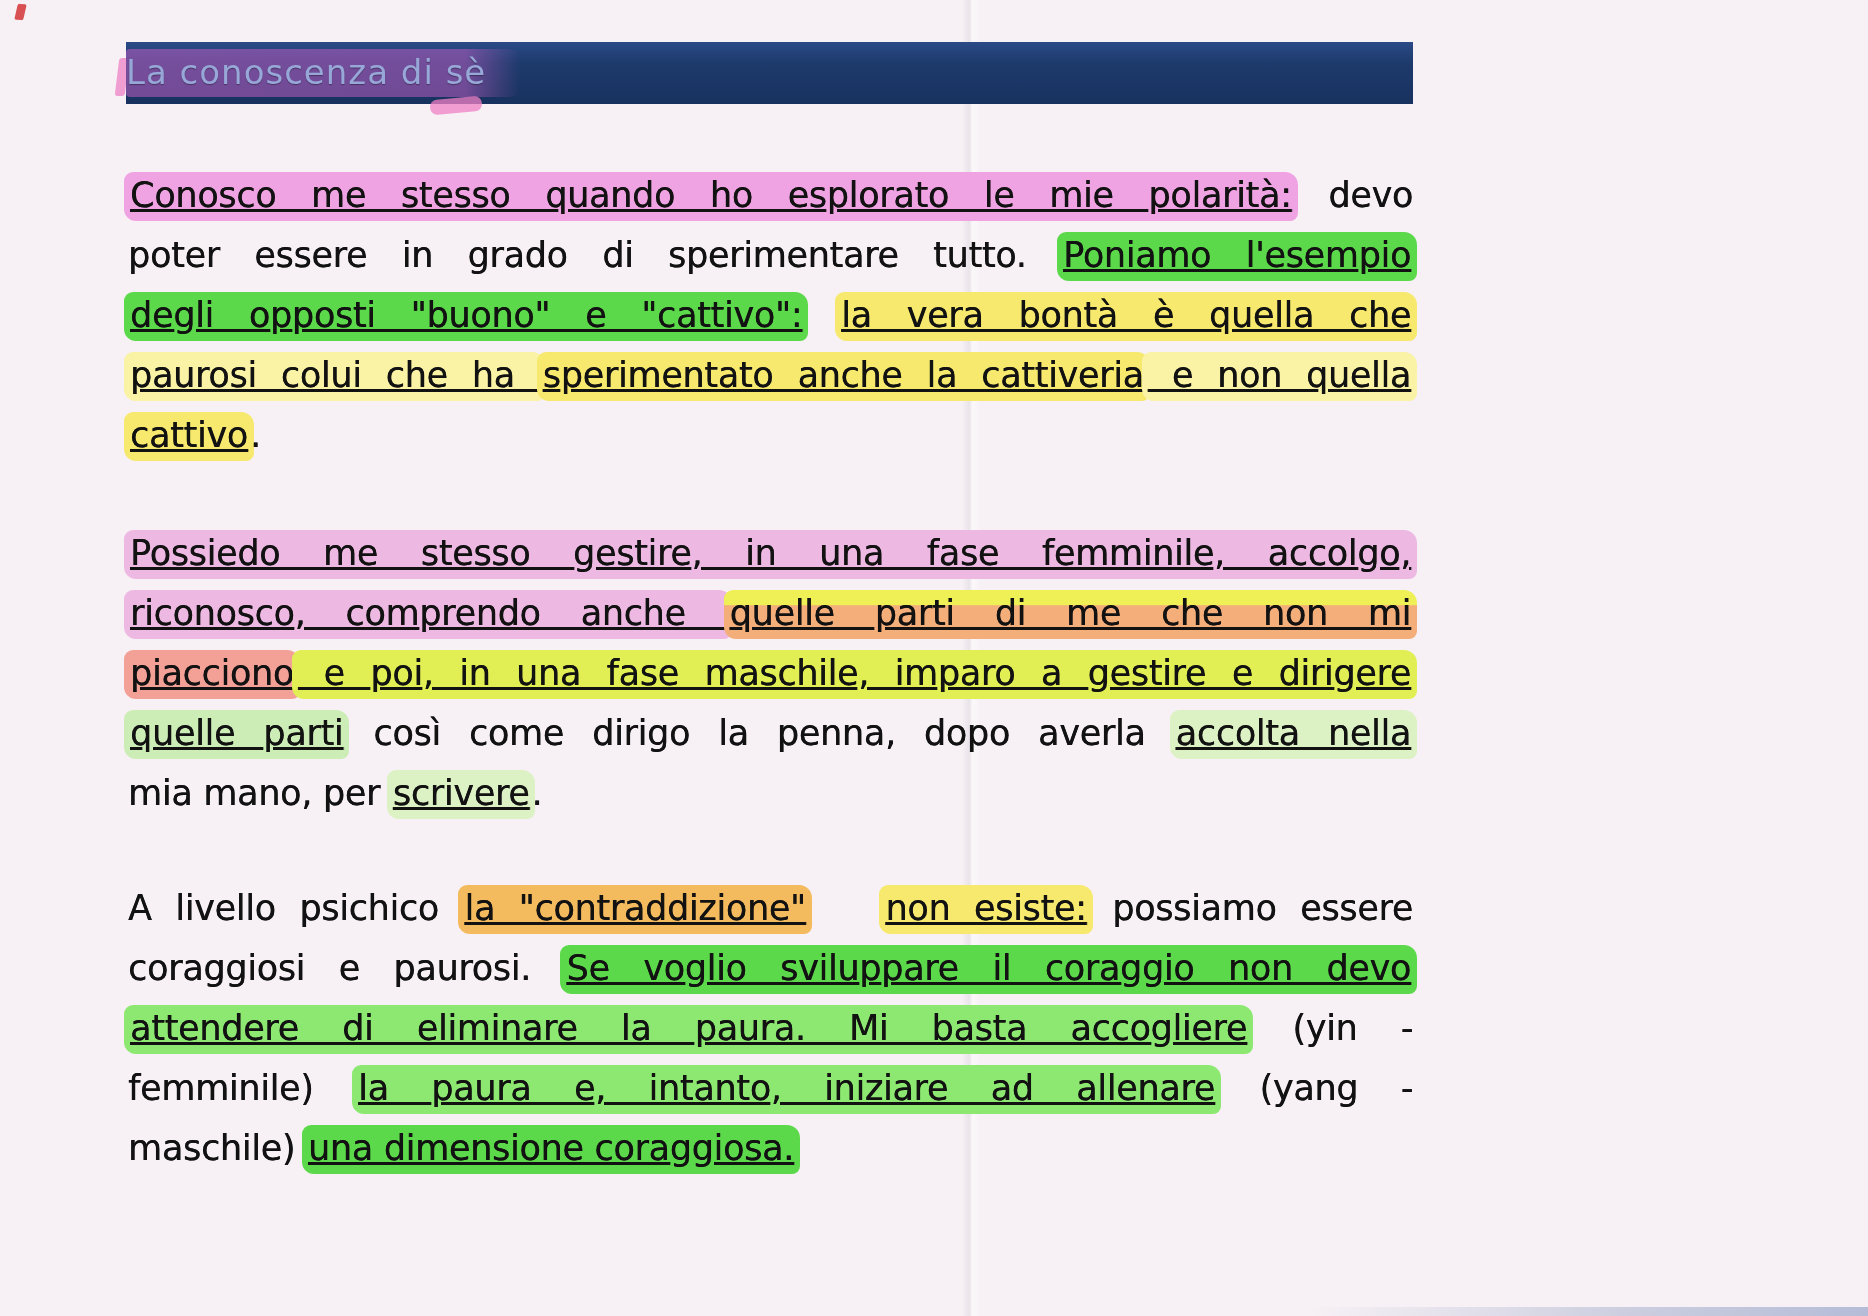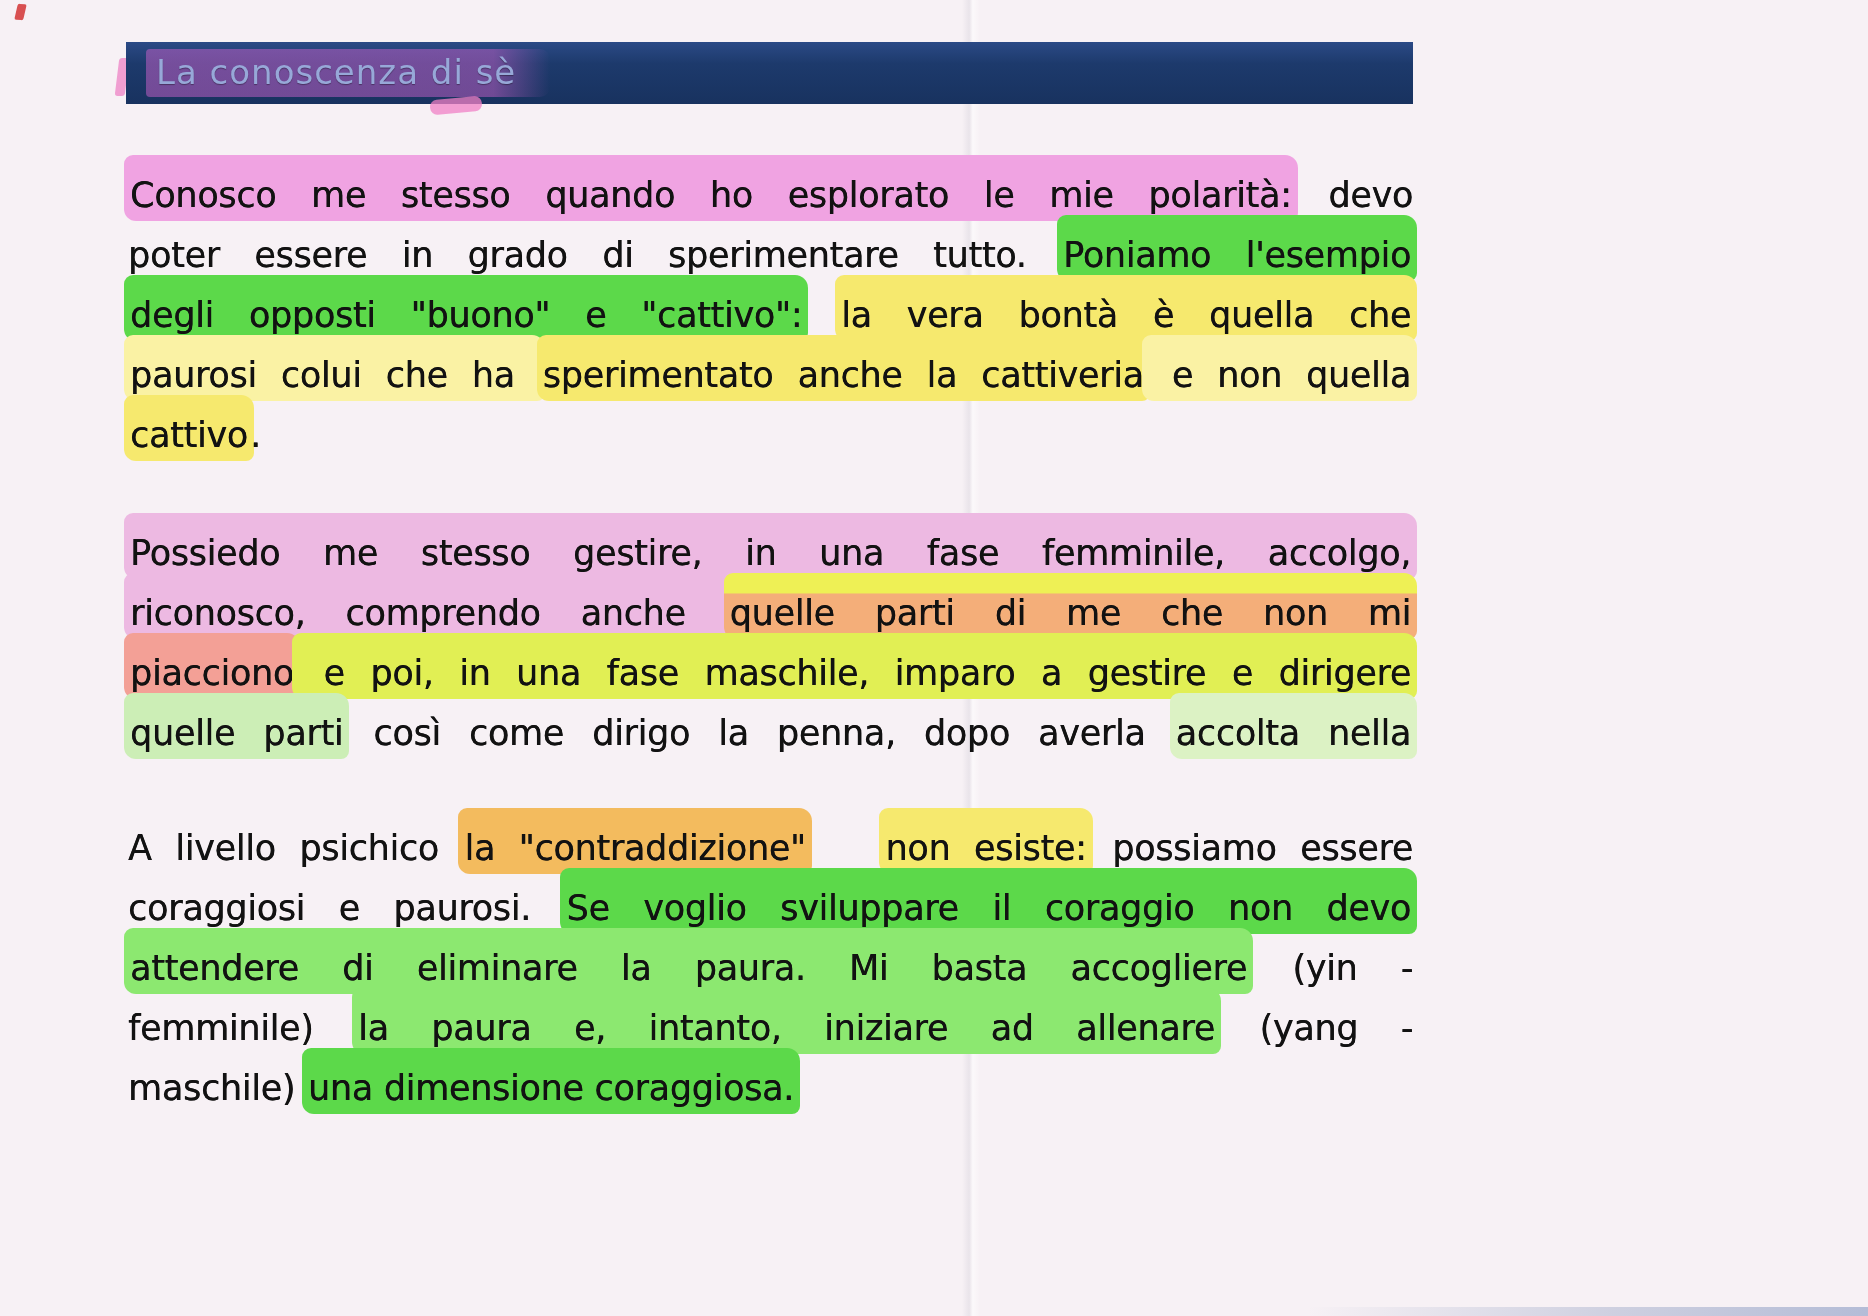--- a/index.html
+++ b/index.html
@@ -22,21 +22,21 @@
     position:absolute;left:16px;top:4px;width:9px;height:16px;
     background:#d23434;transform:skew(-10deg) rotate(3deg);border-radius:2px;opacity:.85;
   }
   
   .title-bar{
     position:absolute;left:126px;top:42px;width:1287px;height:62px;
     background:linear-gradient(180deg,#2b4a86 0%,#1d3a6c 35%,#18325f 100%);
     display:flex;align-items:center;
   }
   .title-hl{
-    display:inline-block;margin-left:20px;padding:3px 34px 5px 10px;
+    display:inline-block;margin-left:0;padding:3px 34px 5px 0;
     background:linear-gradient(90deg,rgba(198,96,200,0.52) 0%,rgba(198,96,200,0.50) 86%,rgba(198,96,200,0) 100%);
     border-radius:4px 10px 10px 4px;
   }
   .title-text{
     font-size:34px;font-weight:400;color:#97a8d8;letter-spacing:1px;
     text-shadow:0 1px 1px rgba(0,0,0,0.35);
   }
   .pink-tick{
     position:absolute;left:117px;top:58px;width:10px;height:38px;
     background:#ef8fca;transform:skew(-7deg);border-radius:3px;opacity:.85;
@@ -51,23 +51,23 @@
   .para:first-child{margin-bottom:58px;}
   .line{
     font-size:35px;line-height:60px;font-weight:500;color:#121212;
     letter-spacing:-0.3px;
     text-align:justify;text-align-last:justify;
     text-shadow:0.35px 0 0 #121212;
   }
   .line.last{text-align-last:left;}
   .hl{
     border-radius:9px 13px 8px 12px;
-    padding:20px 6px 6px;
+    padding:3px 6px 6px;
     margin-left:-4px;margin-right:-4px;
-    box-decoration-break:clone;-webkit-box-decoration-break:clone;
+    box-decoration-break:clone;text-decoration:underline;-webkit-box-decoration-break:clone;
   }
 </style>
 </head>
 <body>
 
 <div class="corner-speck"></div>
 <div class="crease"></div>
 <div class="bottom-edge"></div>
 
 <div class="pink-tick"></div>
@@ -84,20 +84,21 @@
       <div class="line"><span>poter essere in grado di sperimentare tutto. </span><span class="hl" style="background: rgb(92, 217, 74);">Poniamo l'esempio</span></div>
       <div class="line"><span class="hl" style="background: rgb(92, 217, 74);">degli opposti "buono" e "cattivo":</span><span> </span><span class="hl" style="background: rgb(246, 233, 110);">la vera bontà è quella che</span></div>
       <div class="line"><span class="hl" style="background: rgb(250, 242, 164);">paurosi colui che ha </span><span class="hl" style="background: rgb(246, 233, 110);">sperimentato anche la cattiveria</span><span class="hl" style="background: rgb(250, 242, 164);"> e non quella</span></div>
       <div class="line last"><span class="hl" style="background: rgb(246, 233, 110);">cattivo</span><span>.</span></div>
     </div>
     <div class="para">
       <div class="line"><span class="hl" style="background: rgb(237, 185, 226);">Possiedo me stesso gestire, in una fase femminile, accolgo,</span></div>
       <div class="line"><span class="hl" style="background: rgb(237, 185, 226);">riconosco, comprendo anche </span><span class="hl" style="background: linear-gradient(rgb(238, 240, 85) 0%, rgb(238, 240, 85) 30%, rgb(244, 174, 121) 32%, rgb(244, 174, 121) 100%);">quelle parti di me che non mi</span></div>
       <div class="line"><span class="hl" style="background: rgb(243, 160, 150);">piacciono</span><span class="hl" style="background: rgb(225, 239, 84);"> e poi, in una fase maschile, imparo a gestire e dirigere</span></div>
       <div class="line"><span class="hl" style="background: rgb(204, 238, 182);">quelle parti</span><span> così come dirigo la penna, dopo averla </span><span class="hl" style="background: rgb(220, 242, 196);">accolta nella</span></div>
+      <div class="line last"><span>mia mano, per </span><span class="hl" style="background: rgb(220, 242, 196);">scrivere</span><span>.</span></div>
     </div>
     <div class="para">
       <div class="line"><span>A livello psichico </span><span class="hl" style="background: rgb(243, 187, 94);">la "contraddizione"</span><span> </span><span class="hl" style="background: rgb(246, 233, 110); margin-left: 48px;">non esiste:</span><span> possiamo essere</span></div>
       <div class="line"><span>coraggiosi e paurosi. </span><span class="hl" style="background: rgb(92, 217, 74);">Se voglio sviluppare il coraggio non devo</span></div>
       <div class="line"><span class="hl" style="background: rgb(140, 232, 112);">attendere di eliminare la paura. Mi basta accogliere</span><span> (yin -</span></div>
       <div class="line"><span>femminile) </span><span class="hl" style="background: rgb(140, 232, 112);">la paura e, intanto, iniziare ad allenare</span><span> (yang -</span></div>
       <div class="line last"><span>maschile) </span><span class="hl" style="background: rgb(92, 217, 74);">una dimensione coraggiosa.</span></div>
     </div>
   </div>
 

